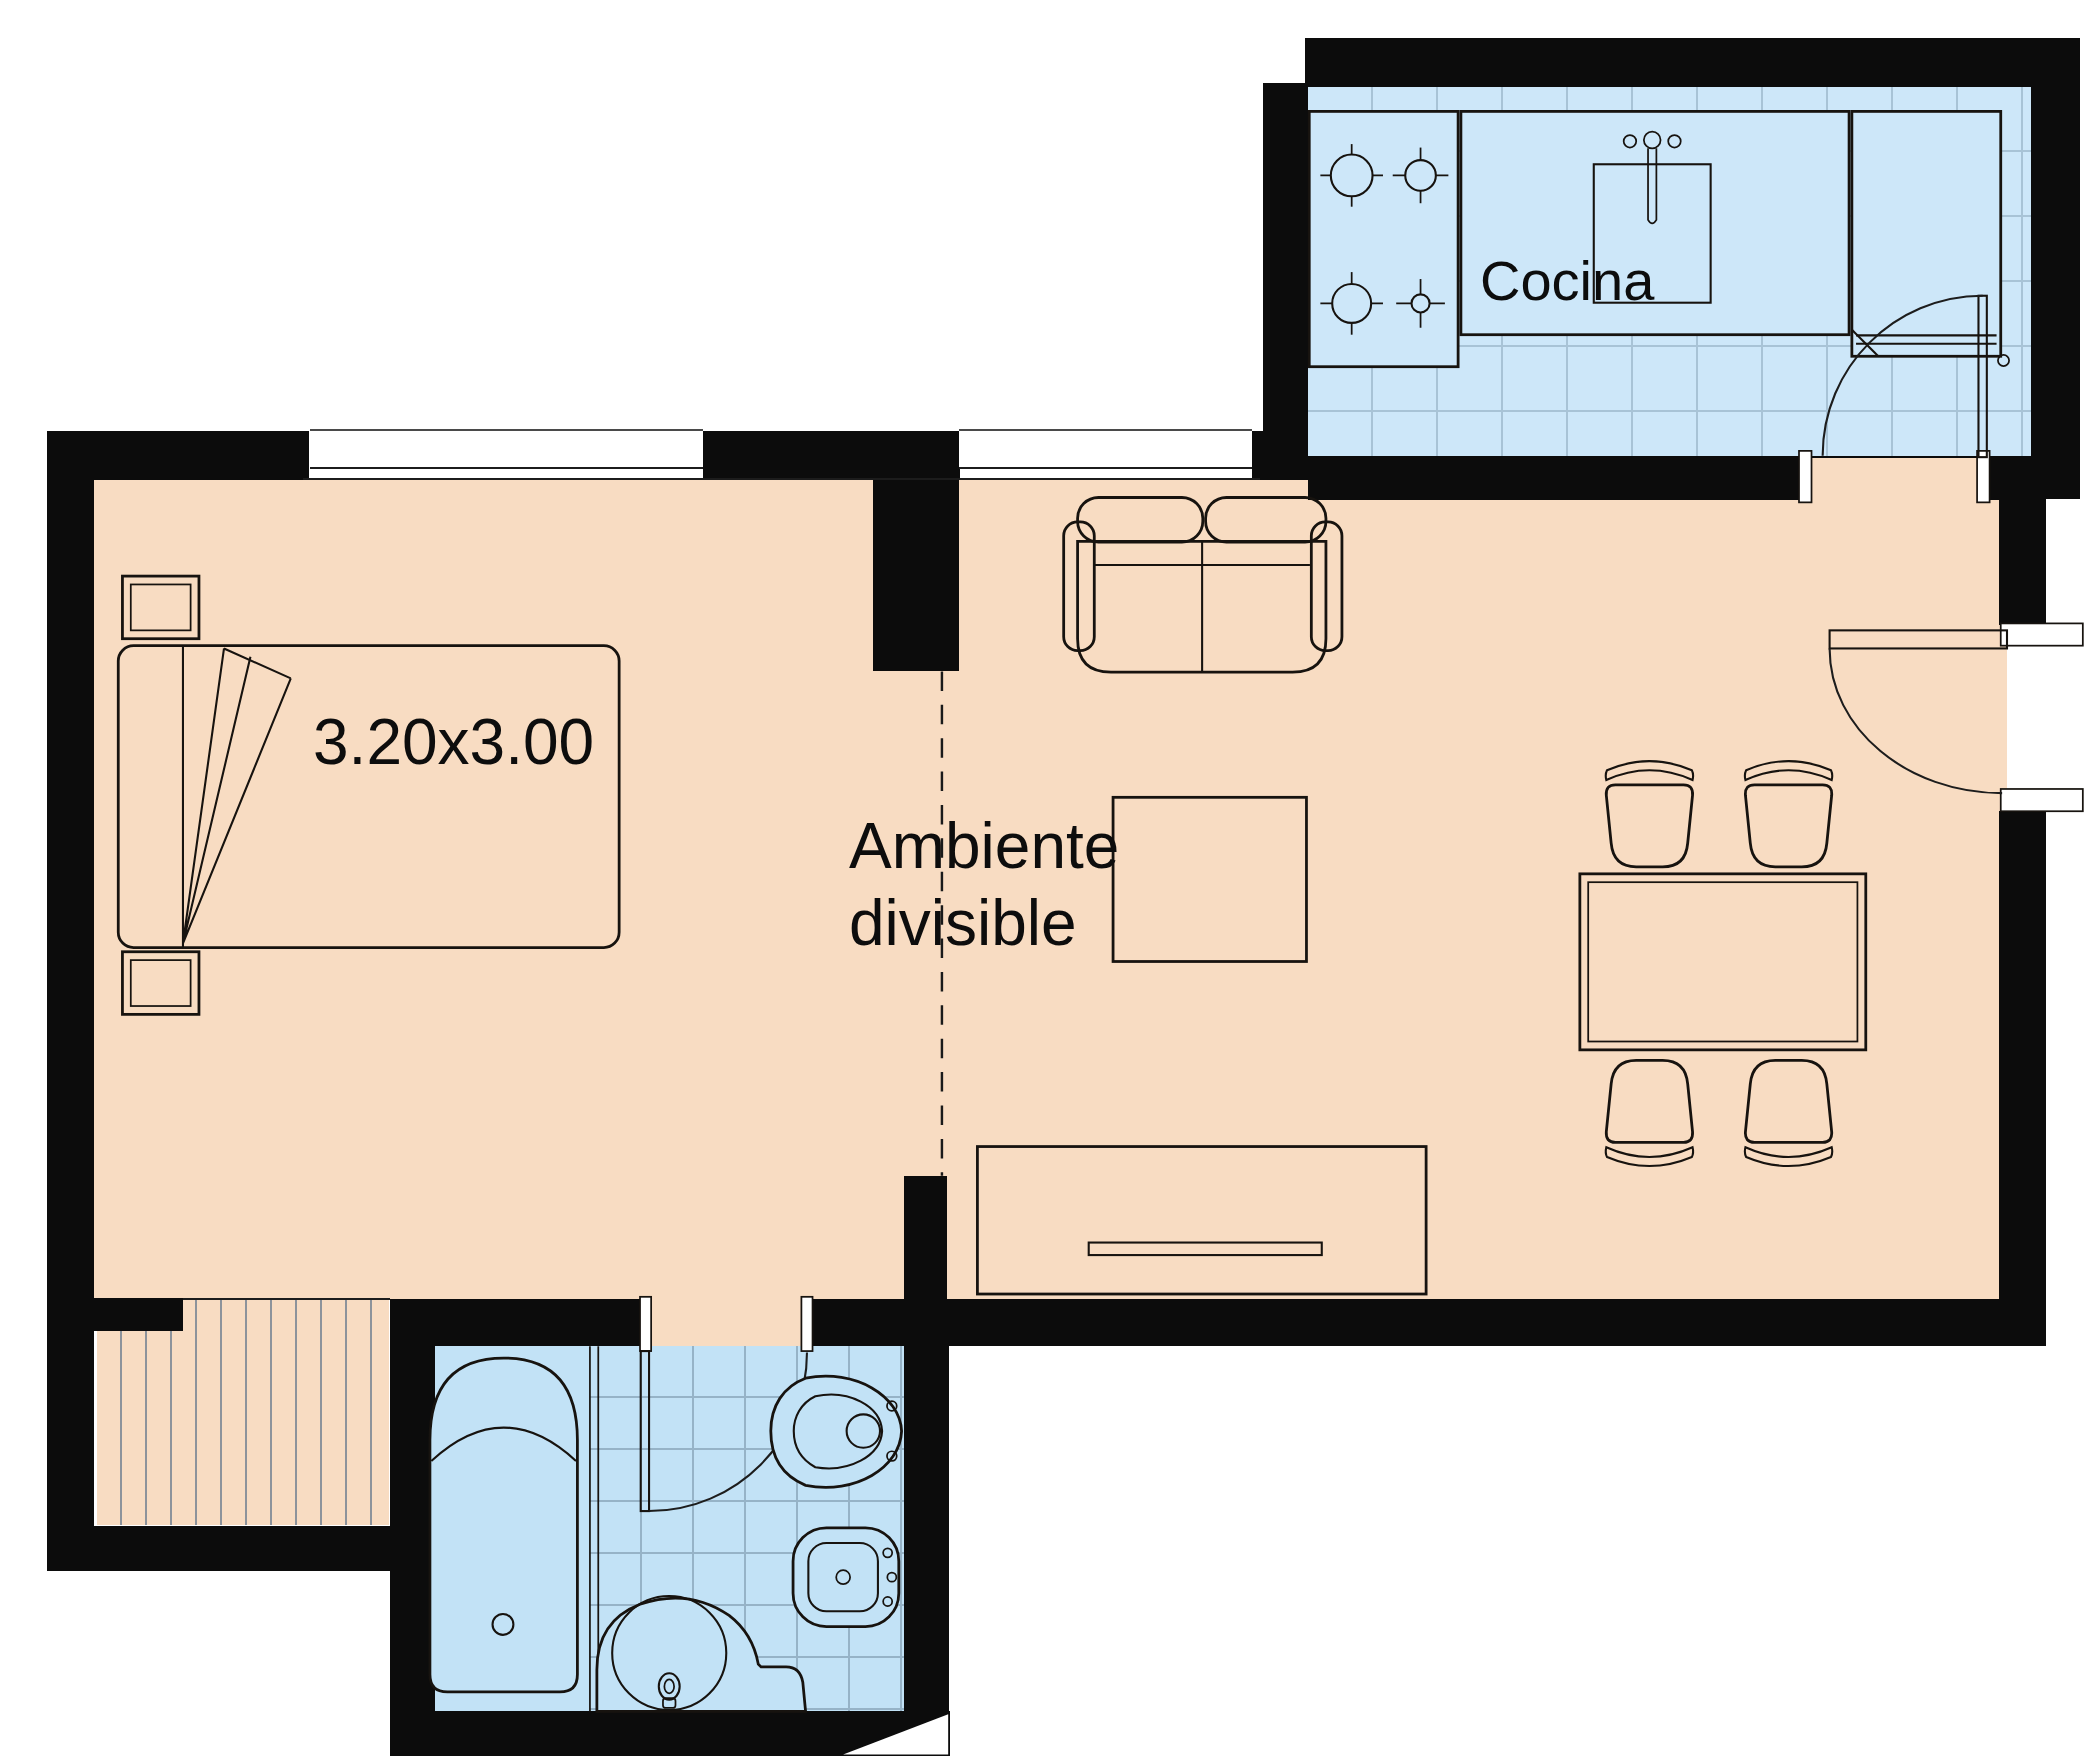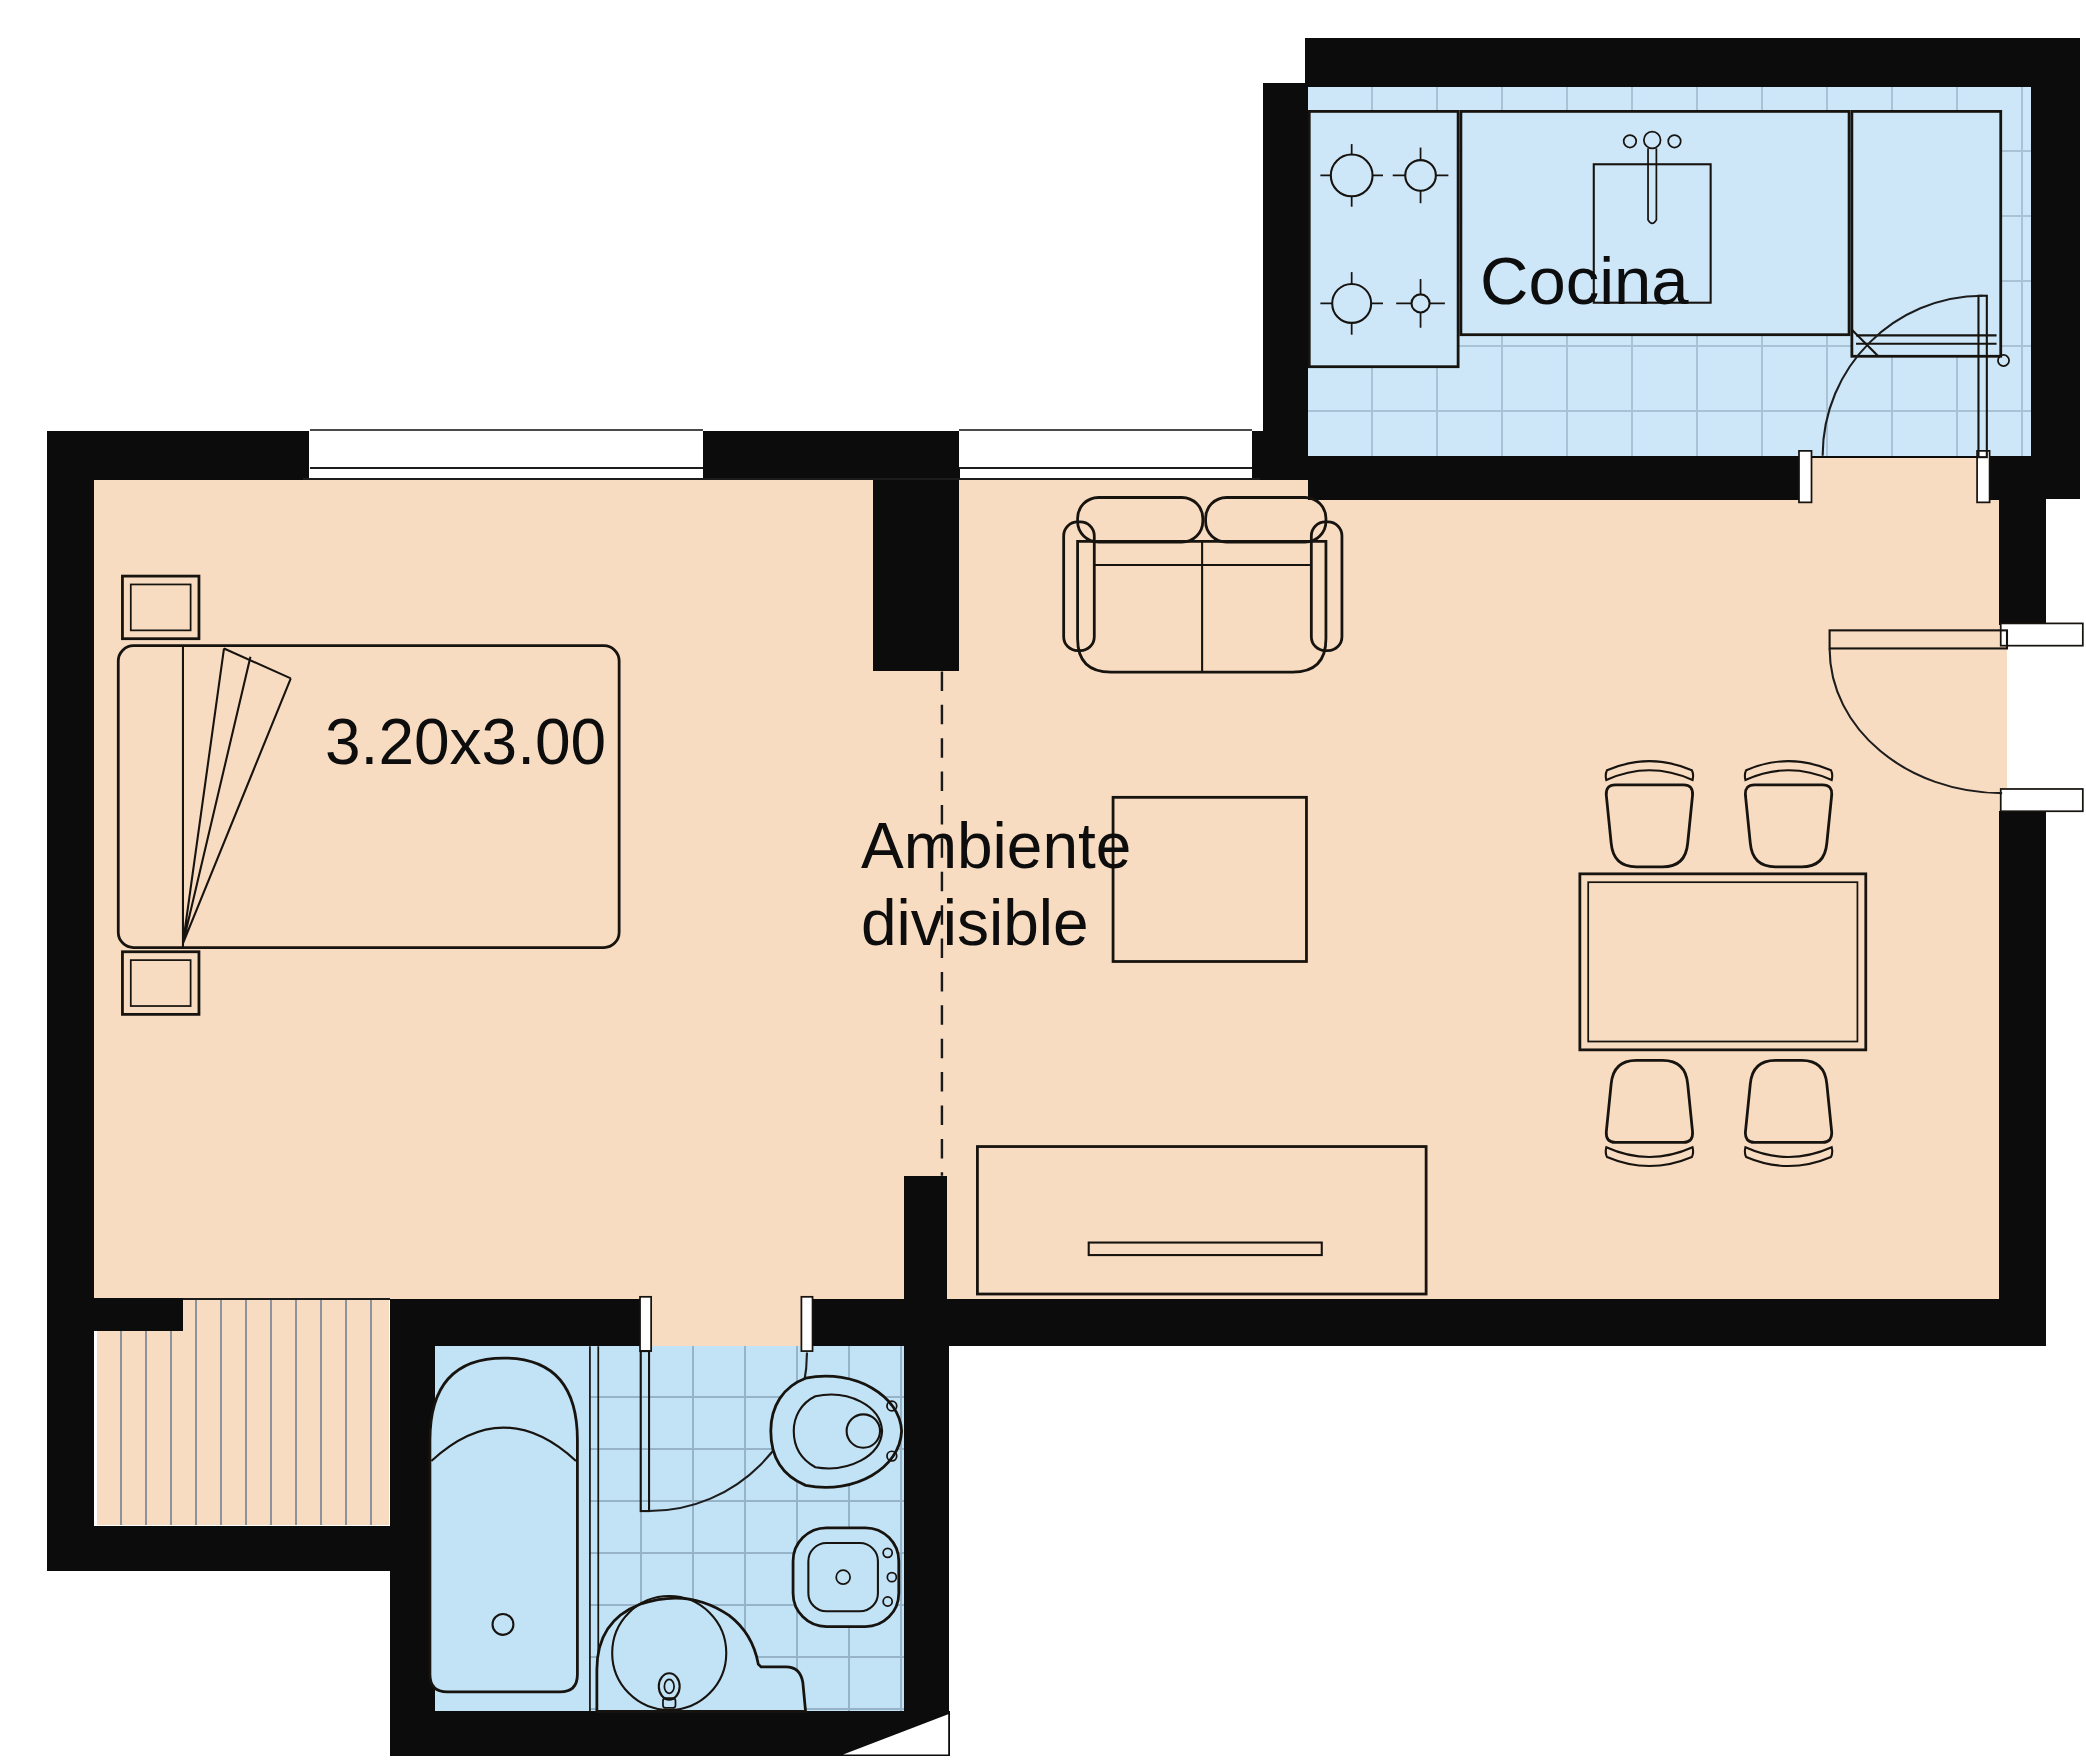--- a/index.html
+++ b/index.html
@@ -23,22 +23,22 @@
   .overlay{position:absolute;left:0;top:0;width:2087px;height:1763px;pointer-events:none;}
   .s4{fill:none;stroke:#17130f;stroke-width:4;}
   .s3{fill:none;stroke:#17130f;stroke-width:3;}
   .s2{fill:none;stroke:#17130f;stroke-width:2.5;}
   .arc{fill:none;stroke:#1d1d1d;stroke-width:3;}
   .wf{fill:#ffffff;stroke:#17130f;stroke-width:2.5;}
   .kf{fill:#cde7f9;}
   .bf{fill:#c2e2f6;}
   .dash{fill:none;stroke:#1a1a1a;stroke-width:3.5;stroke-dasharray:28 20;}
   .lbl{position:absolute;color:#0d0d0d;white-space:nowrap;}
-  .lbl-room{font-size:64px;line-height:77px;margin-left:12px;}
-  .lbl-kitchen{font-size:67px;line-height:78px;}
+  .lbl-room{font-size:64px;line-height:77px;}
+  .lbl-kitchen{font-size:56px;line-height:78px;}
   .watermark{position:absolute;left:1133px;top:832px;display:flex;align-items:center;gap:15.3px;
              opacity:0.55;color:#ffffff;}
   .watermark .word{font-size:132px;font-weight:700;letter-spacing:1.4px;
                    transform:scaleX(0.55);transform-origin:left center;}
   .gem{width:106px;height:138px;}
 </style>
 </head>
 <body>
 
 <div class="plan">

